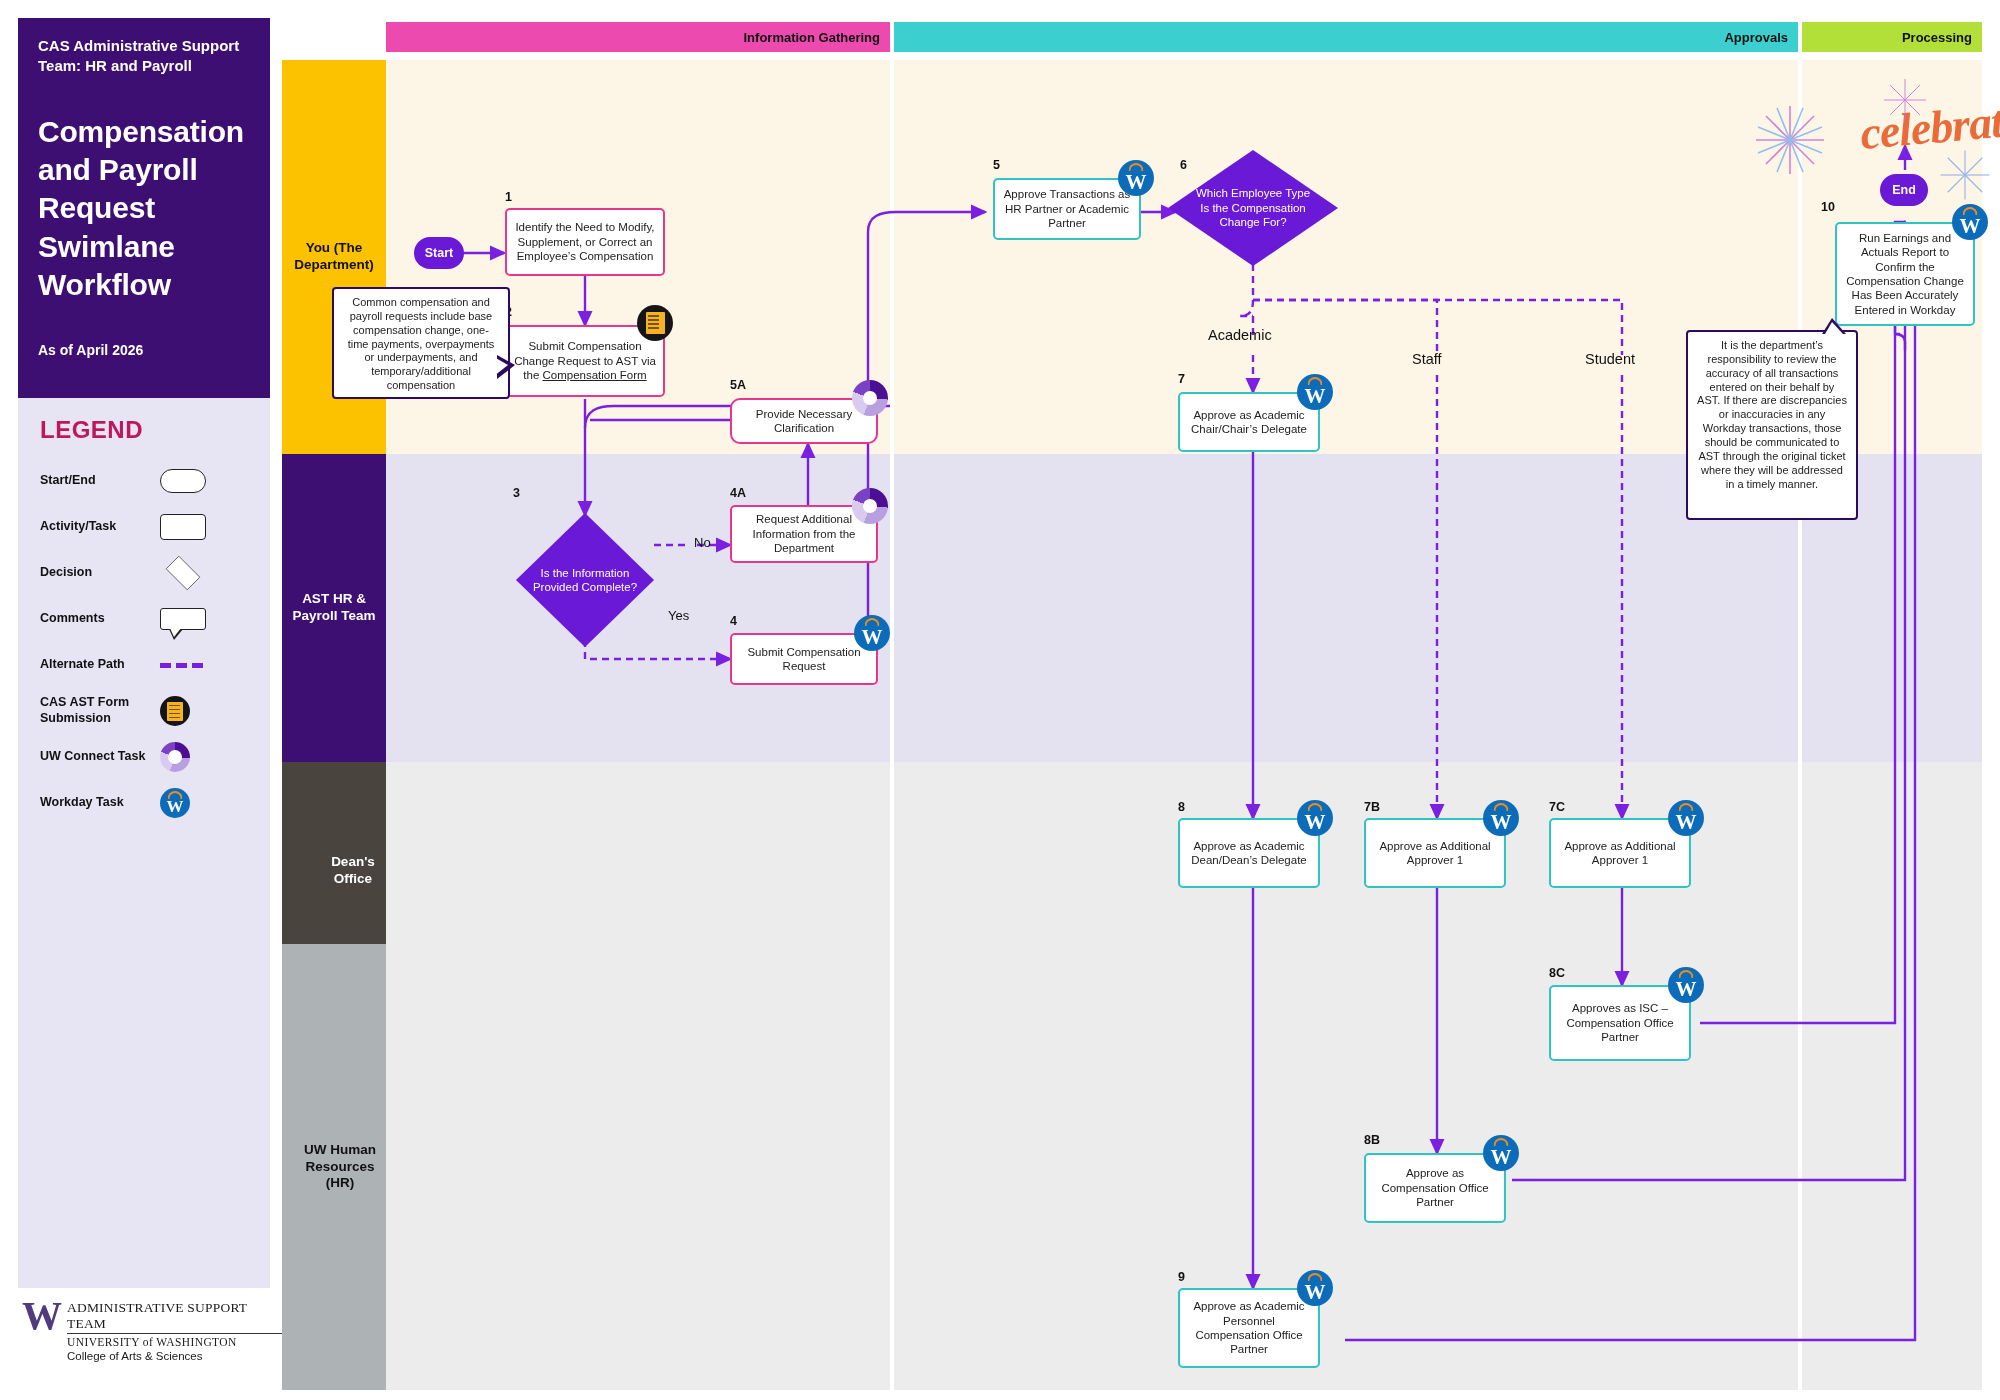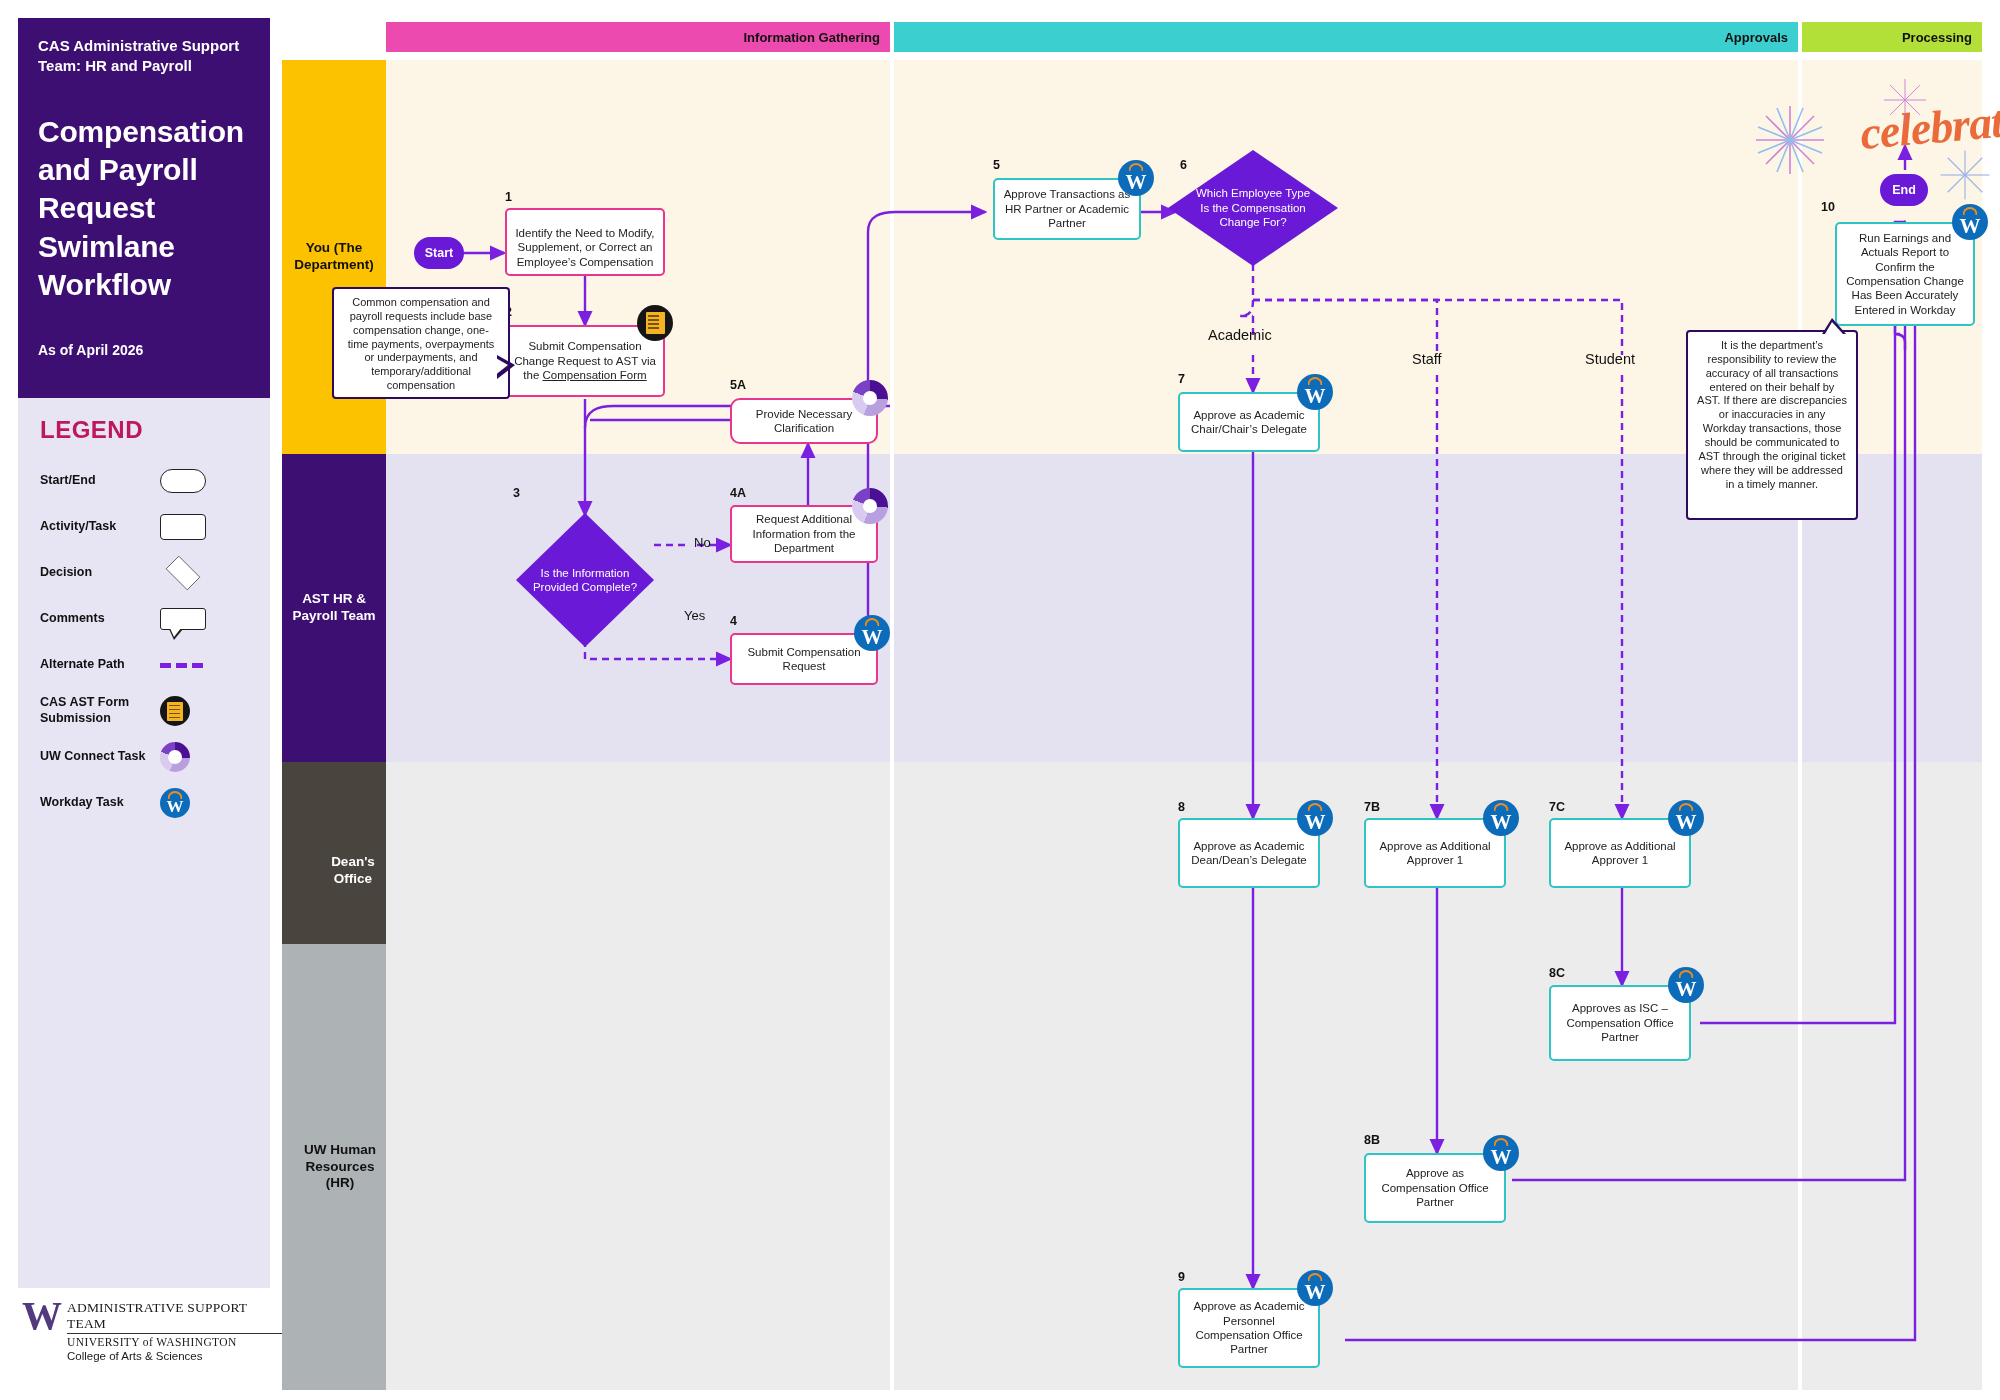--- a/index.html
+++ b/index.html
@@ -275,21 +275,21 @@
 
       <path d="M1905,170 L1905,146" marker-end="url(#ar)"></path>
     </g>
   </svg>
 
   <div class="termin" style="left:414px; top:237px; width:50px; height:32px;">
     <span>Start</span>
     </div>
 
   <div class="nnum" style="left:505px; top:190px;">1</div>
-  <div class="node pink" style="left:505px; top:208px; width:160px; height:68px;align-items:flex-end;">
+  <div class="node pink" style="left:505px; top:208px; width:160px; height:68px;">
     <span>Identify the Need to Modify, Supplement, or Correct an Employee’s Compensation</span>
     </div>
 
   <div class="nnum" style="left:505px; top:305px;">2</div>
   <div class="node pink" style="left:505px; top:325px; width:160px; height:72px;">
     <span><span>Submit Compensation Change Request to AST via the </span><span class="underline-link">Compensation Form</span></span>
     </div>
   <div class="badge ico-form" style="left:637px; top:305px; width:36px; height:36px;">
       <div class="pg" style="width:19px;height:22px;"></div>
     </div>
@@ -319,21 +319,21 @@
     </div>
   <div class="badge ico-uwc" style="left:852px; top:488px; width:36px; height:36px;"></div>
 
   <div class="nnum" style="left:730px; top:378px;">5A</div>
   <div class="node pink" style="left:730px; top:398px; width:148px; height:46px;border-radius:10px;">
     <span>Provide Necessary Clarification</span>
     </div>
   <div class="badge ico-uwc" style="left:852px; top:380px; width:36px; height:36px;"></div>
 
   <div class="yn-label" style="left:694px; top:535px;">No</div>
-  <div class="yn-label" style="left:684px; top:608px;">Yes</div>
+  <div class="yn-label" style="left:668px; top:608px;">Yes</div>
 
   <div class="nnum" style="left:993px; top:158px;">5</div>
   <div class="node teal" style="left:993px; top:178px; width:148px; height:62px;">
     <span>Approve Transactions as HR Partner or Academic Partner</span>
     </div>
   <div class="badge ico-wd" style="left:1118px; top:160px; width:36px; height:36px;">
       <div class="arc"></div>
       <div class="wtxt" style="font-size:21px;">W</div>
     </div>
 

